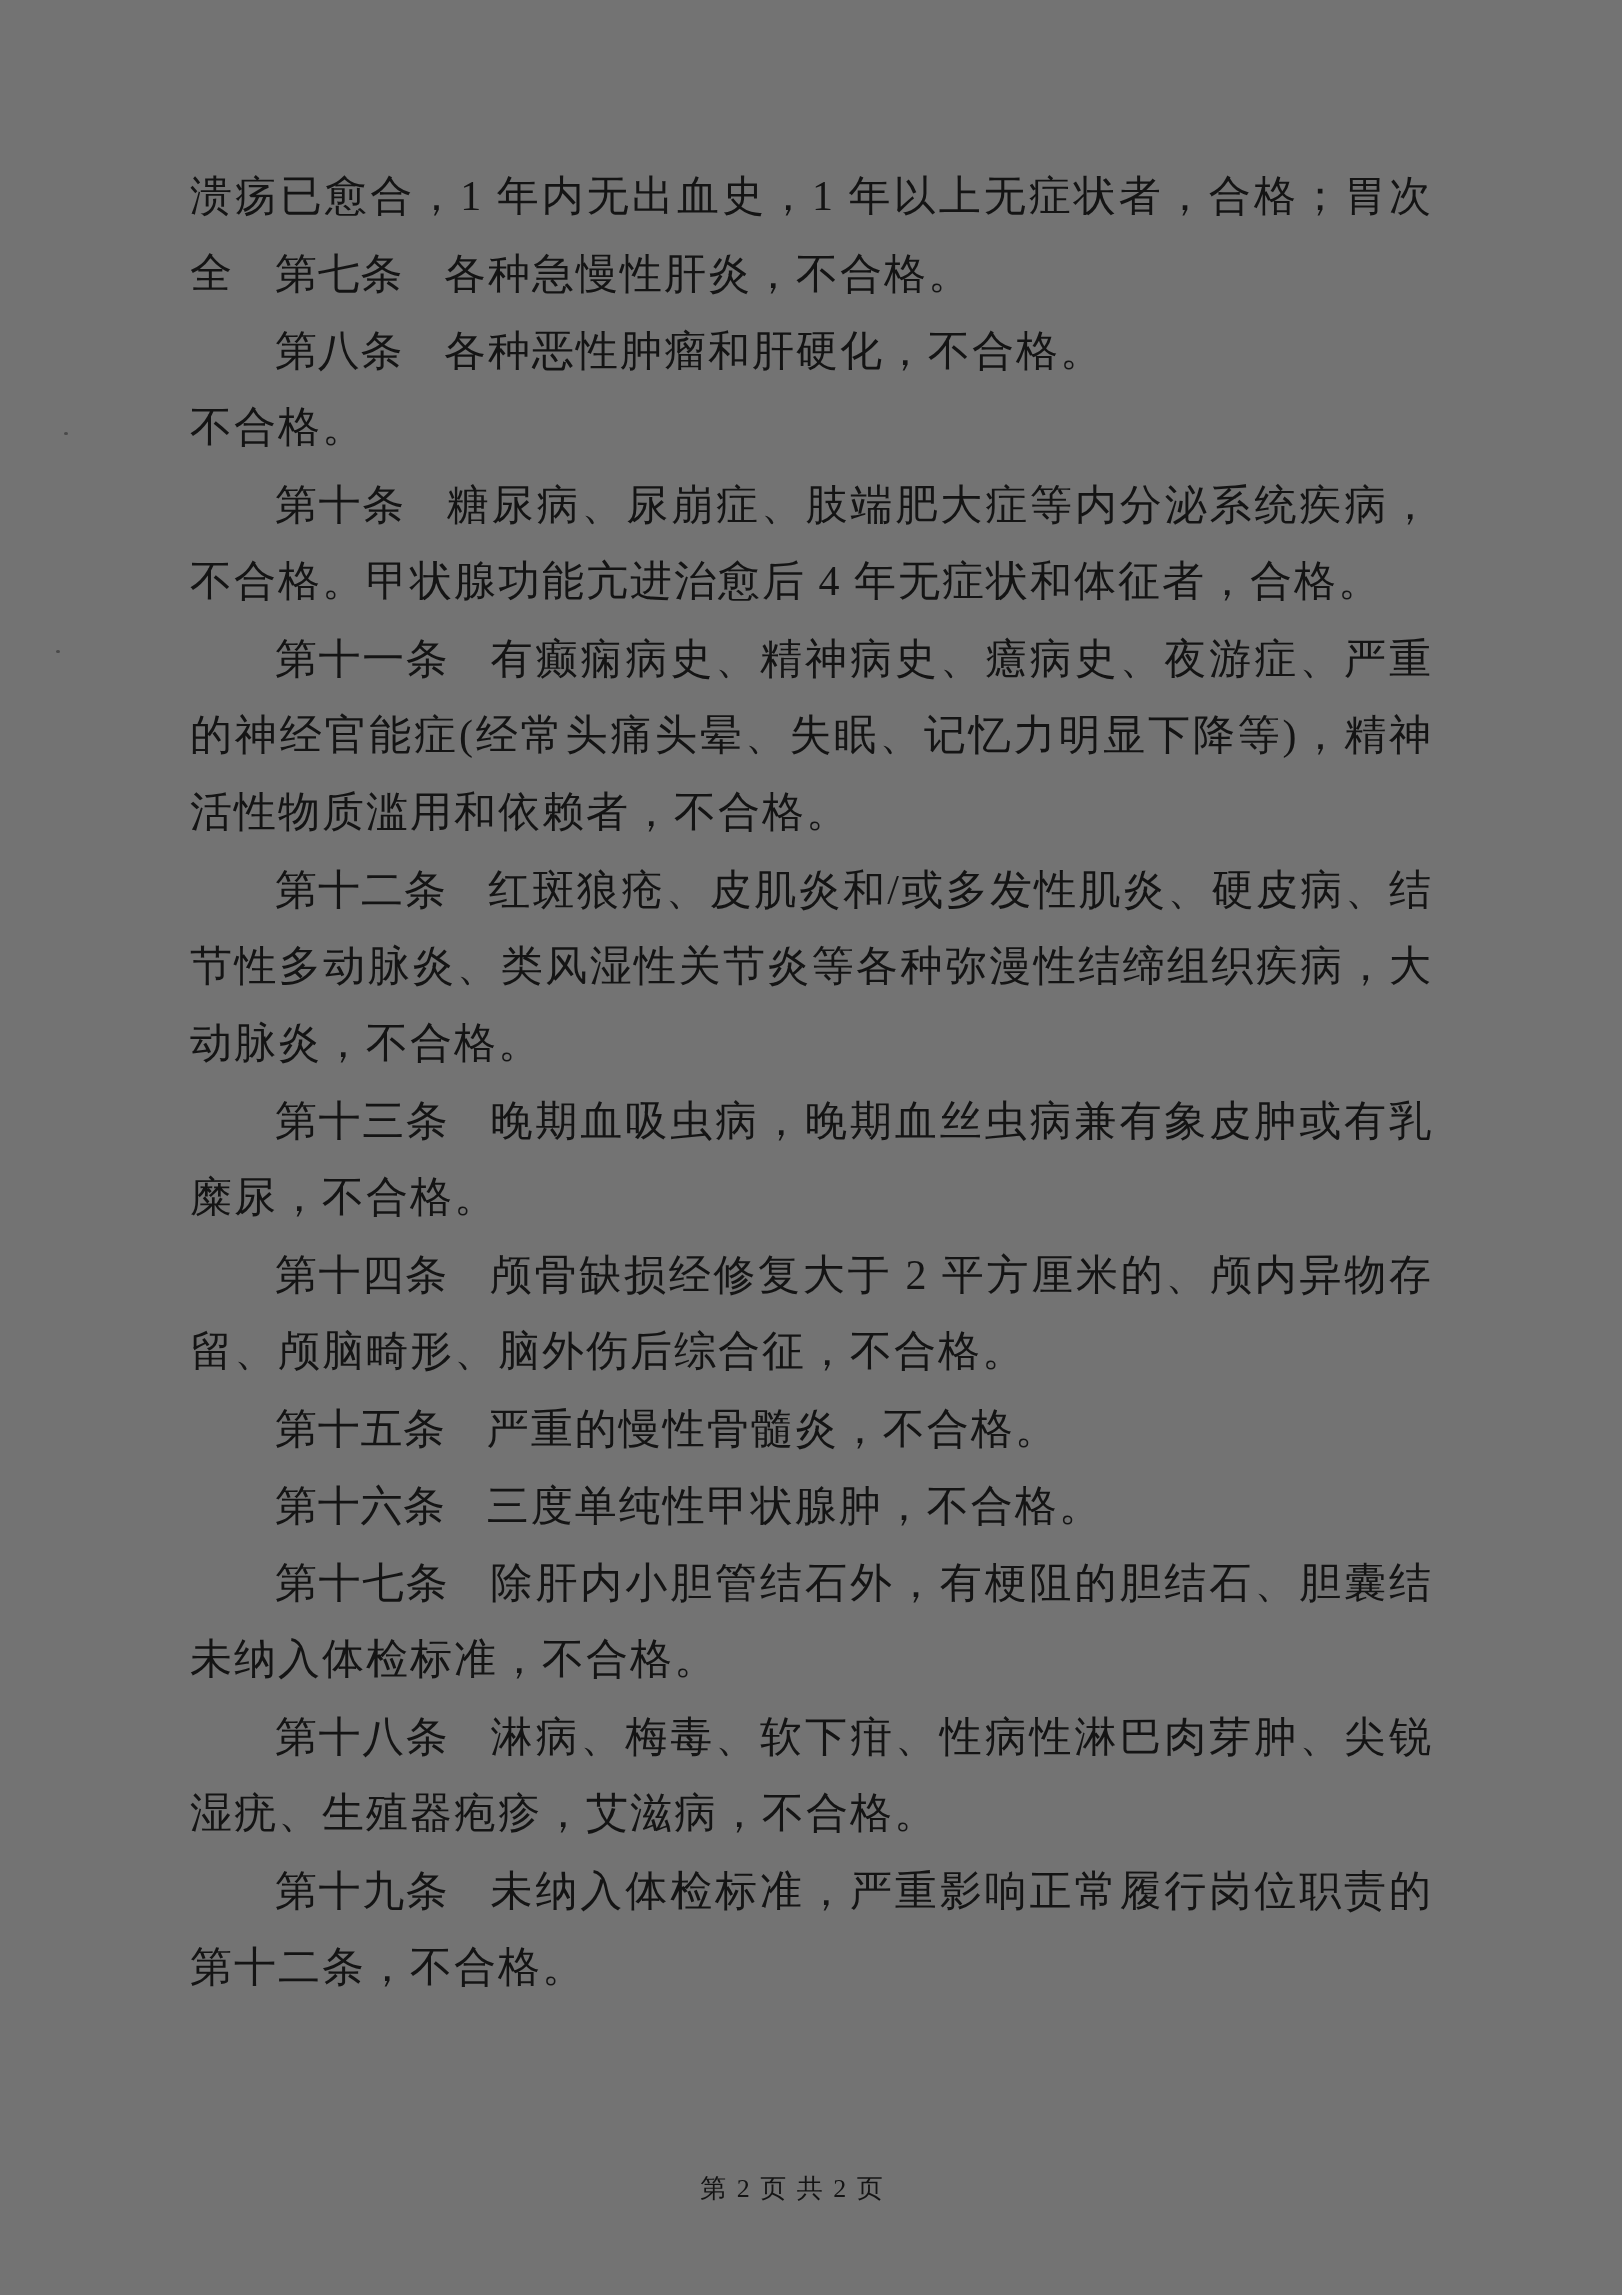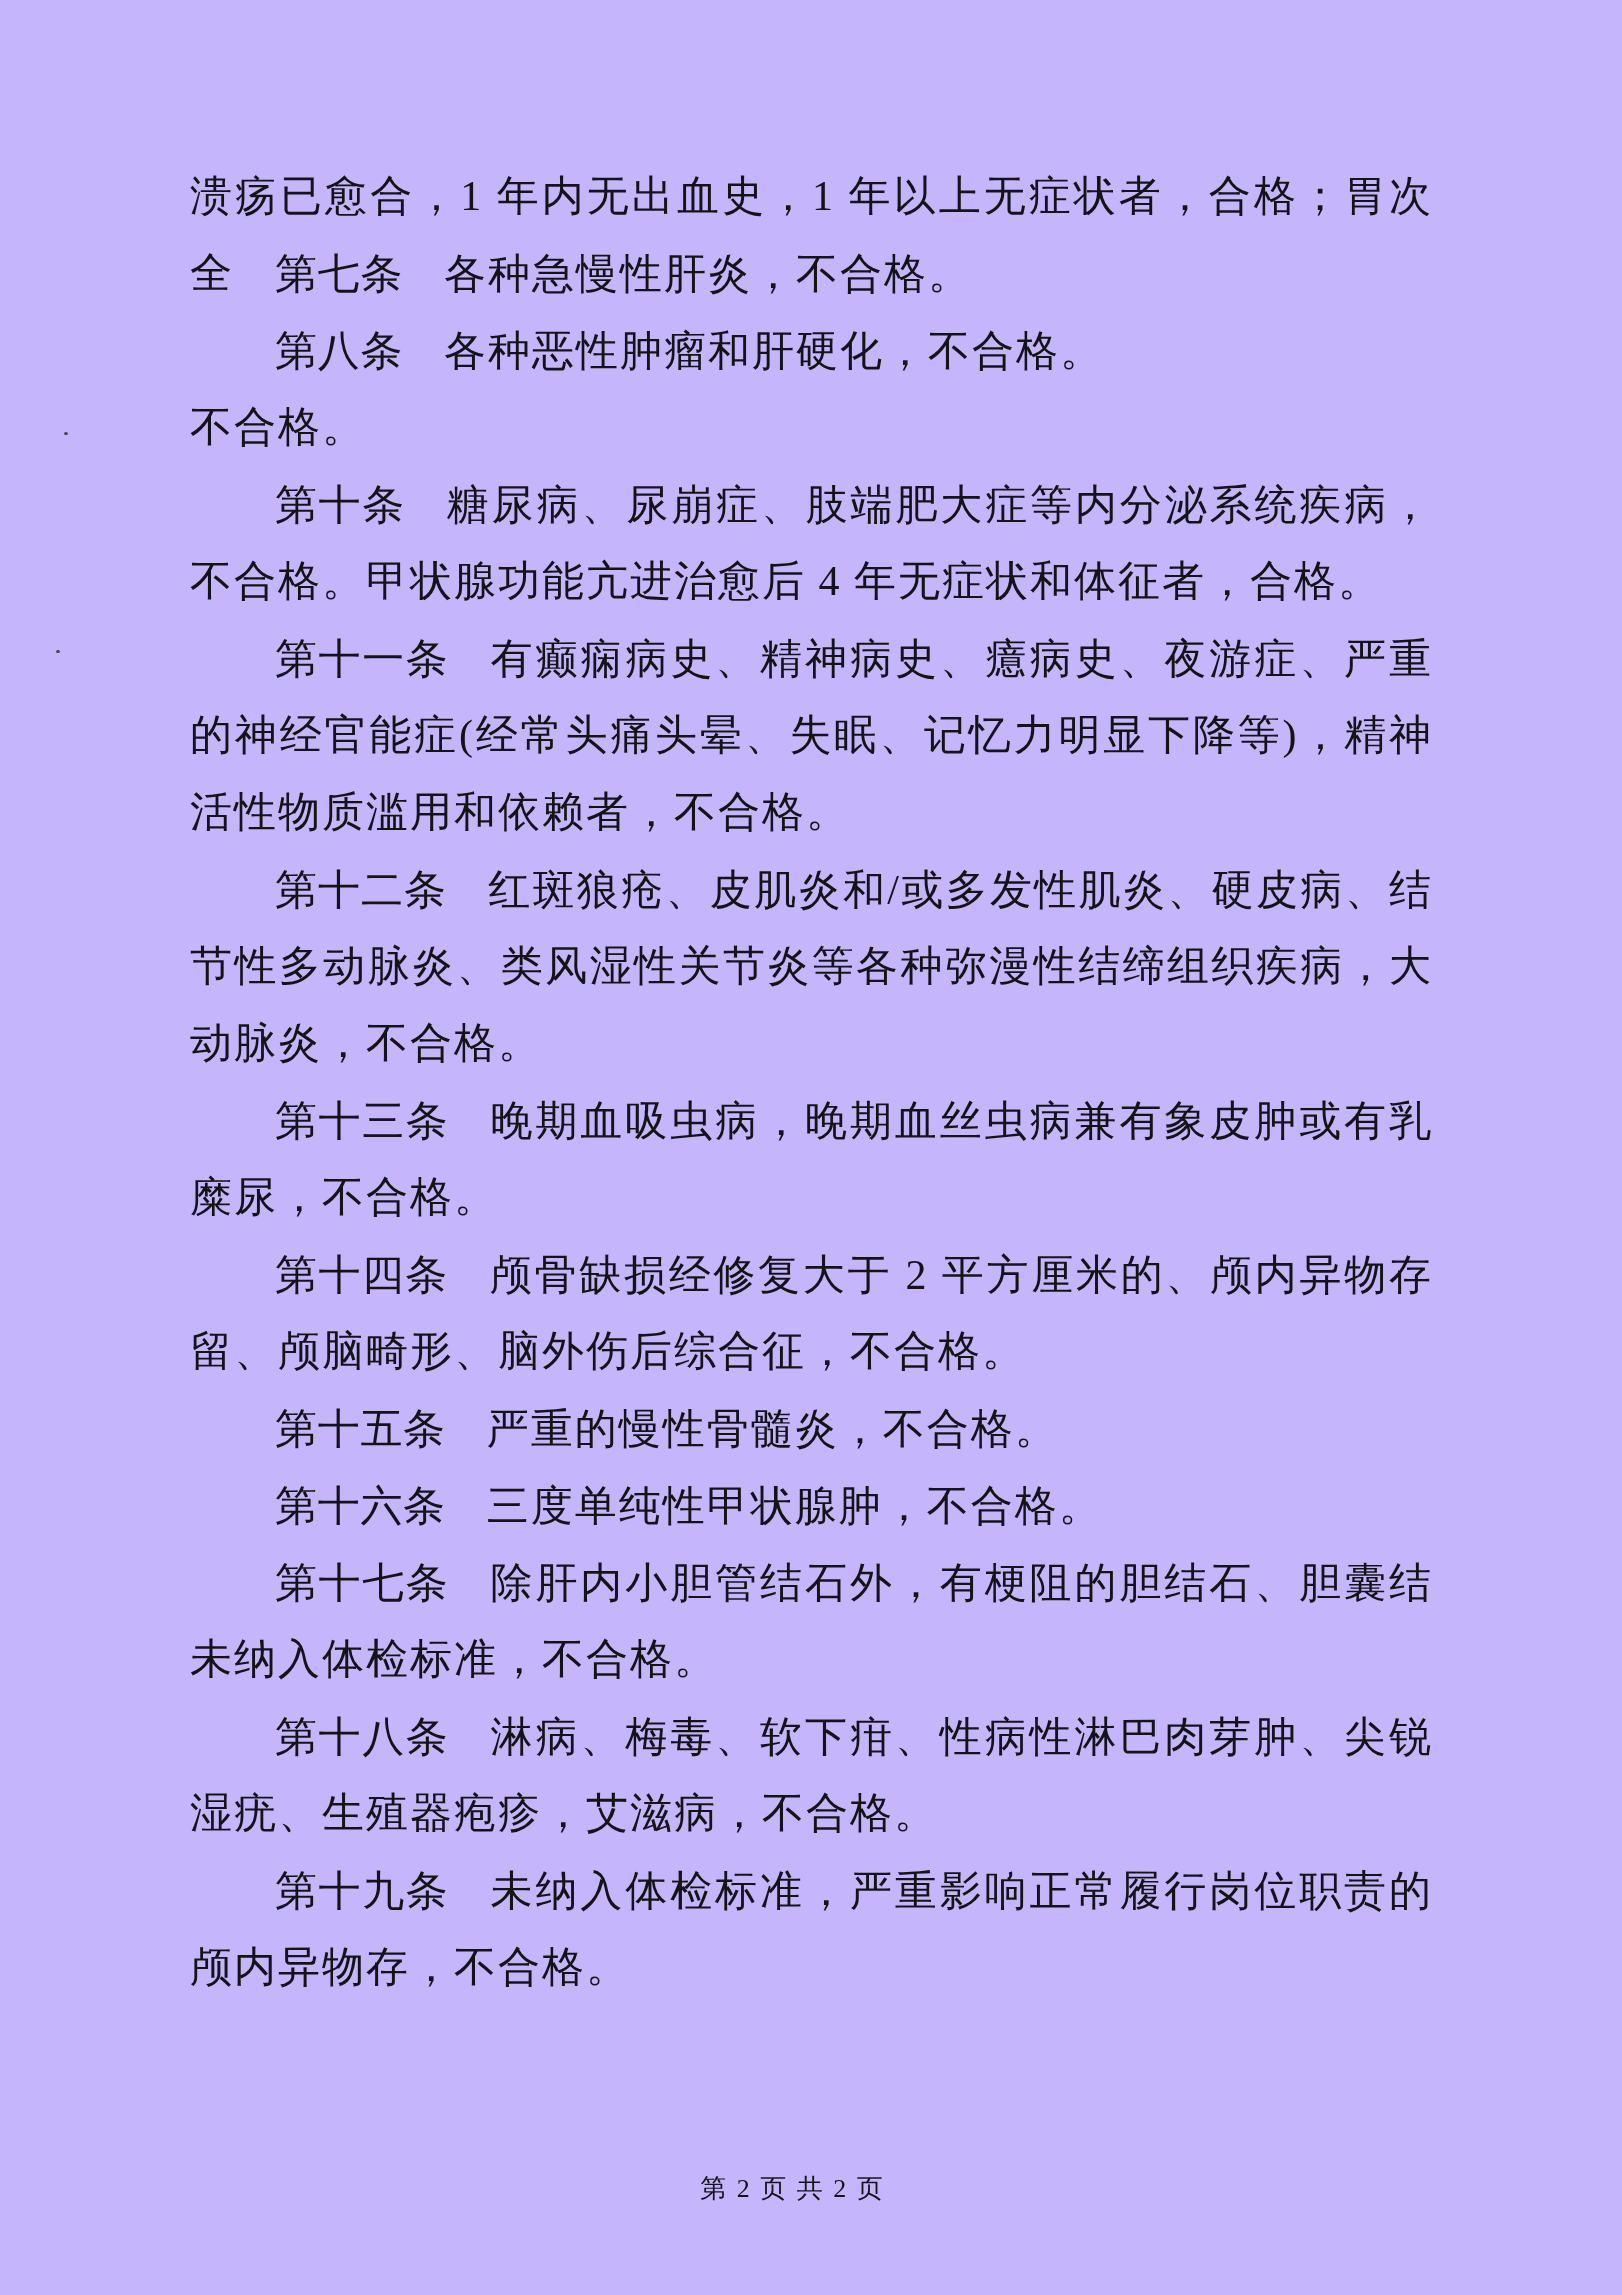--- a/index.html
+++ b/index.html
@@ -1,20 +1,20 @@
 <!DOCTYPE html>
 <html style="font-size:10.5px"><head>
 <meta charset="utf-8">
 <style>
   html, body { margin: 0; padding: 0; background: #e8e8e8; }
   .page {
     position: relative;
     width: 1623px;
     height: 2295px;
-    background: #c4b5fd;
+    background: #737373;
     overflow: hidden;
     font-family: "Liberation Serif", "DejaVu Serif", serif;
     color: #141414;
   }
   .doc-body {
     position: absolute;
     left: 190px;
     top: 158px;
     width: 1243px;
     font-size: 42px;
@@ -81,18 +81,18 @@
       <div class="line"><span>糜尿，不合格。</span></div>
       <div class="line indent fill"><span class="article-label">第十四条</span><span>颅骨缺损经修复大于 2 平方厘米的、颅内异物存</span></div>
       <div class="line"><span>留、颅脑畸形、脑外伤后综合征，不合格。</span></div>
       <div class="line indent"><span class="article-label">第十五条</span><span>严重的慢性骨髓炎，不合格。</span></div>
       <div class="line indent"><span class="article-label">第十六条</span><span>三度单纯性甲状腺肿，不合格。</span></div>
       <div class="line indent fill"><span class="article-label">第十七条</span><span>除肝内小胆管结石外，有梗阻的胆结石、胆囊结</span></div>
       <div class="line"><span>未纳入体检标准，不合格。</span></div>
       <div class="line indent fill"><span class="article-label">第十八条</span><span>淋病、梅毒、软下疳、性病性淋巴肉芽肿、尖锐</span></div>
       <div class="line"><span>湿疣、生殖器疱疹，艾滋病，不合格。</span></div>
       <div class="line indent fill"><span class="article-label">第十九条</span><span>未纳入体检标准，严重影响正常履行岗位职责的</span></div>
-      <div class="line"><span>颅内异物存，不合格。</span></div>
+      <div class="line"><span>第十二条，不合格。</span></div>
     </div>
 
   <div class="page-footer">第 2 页 共 2 页</div>
 </div>
 
 
 </body></html>

